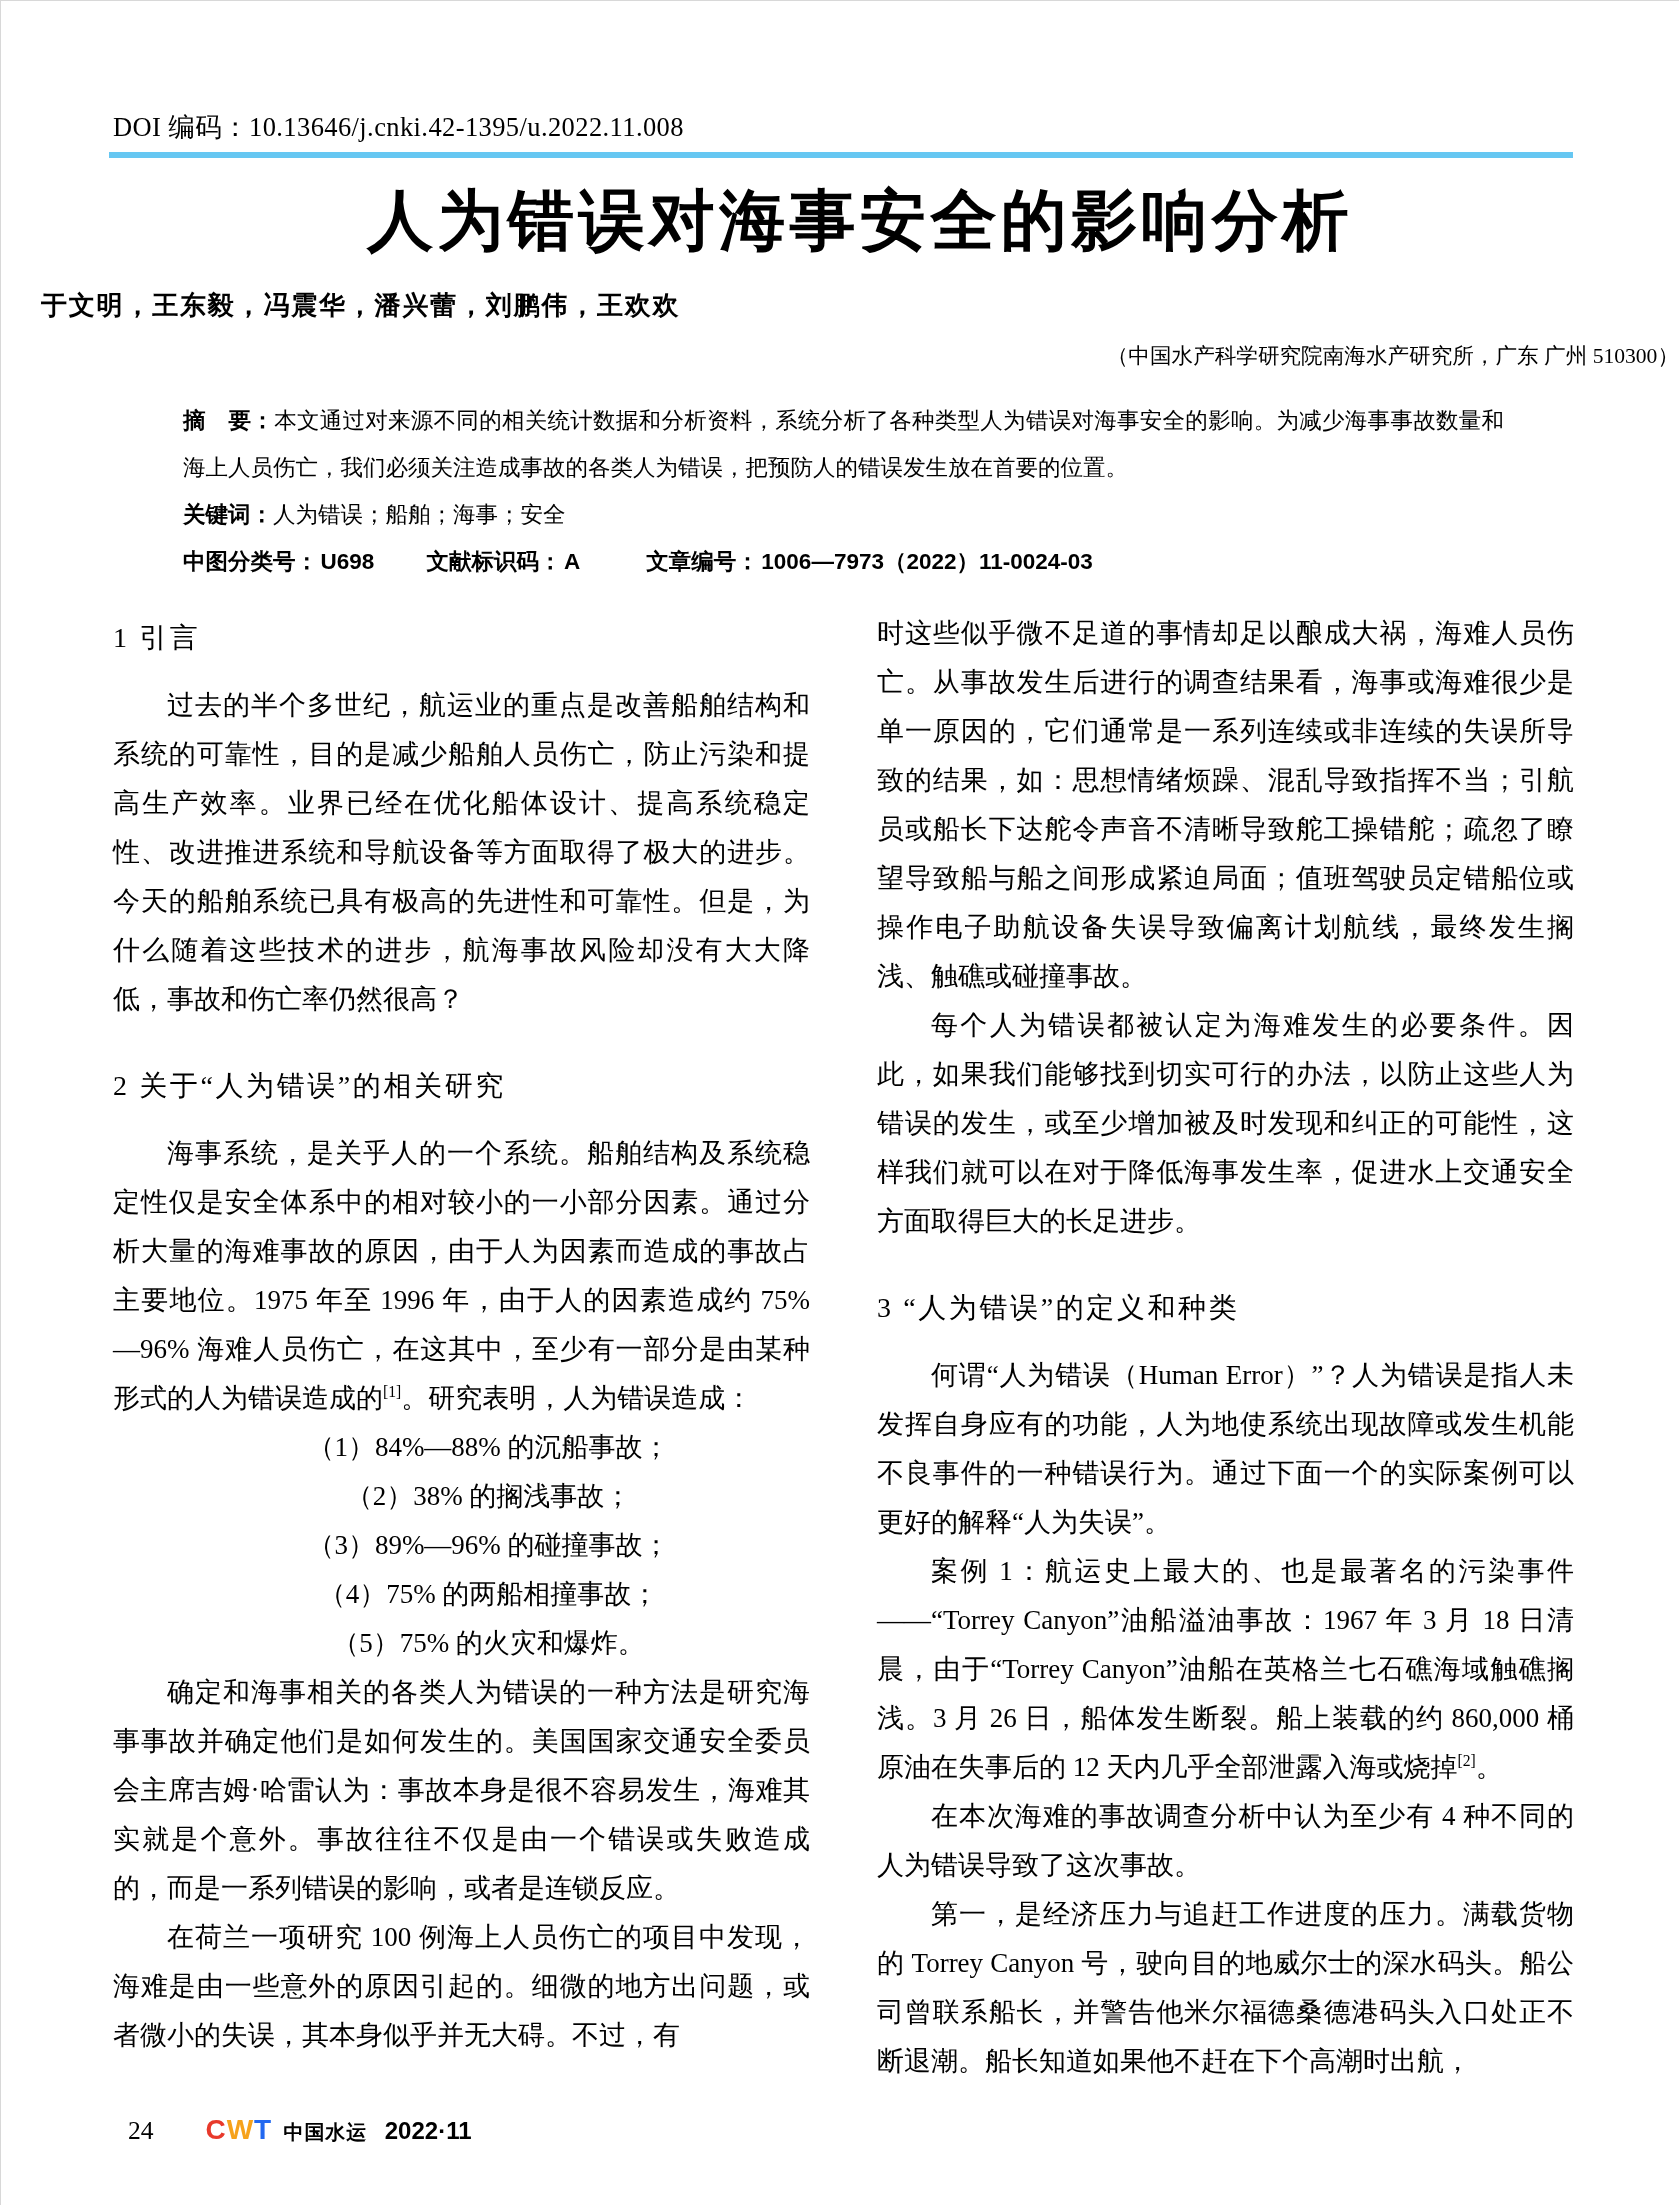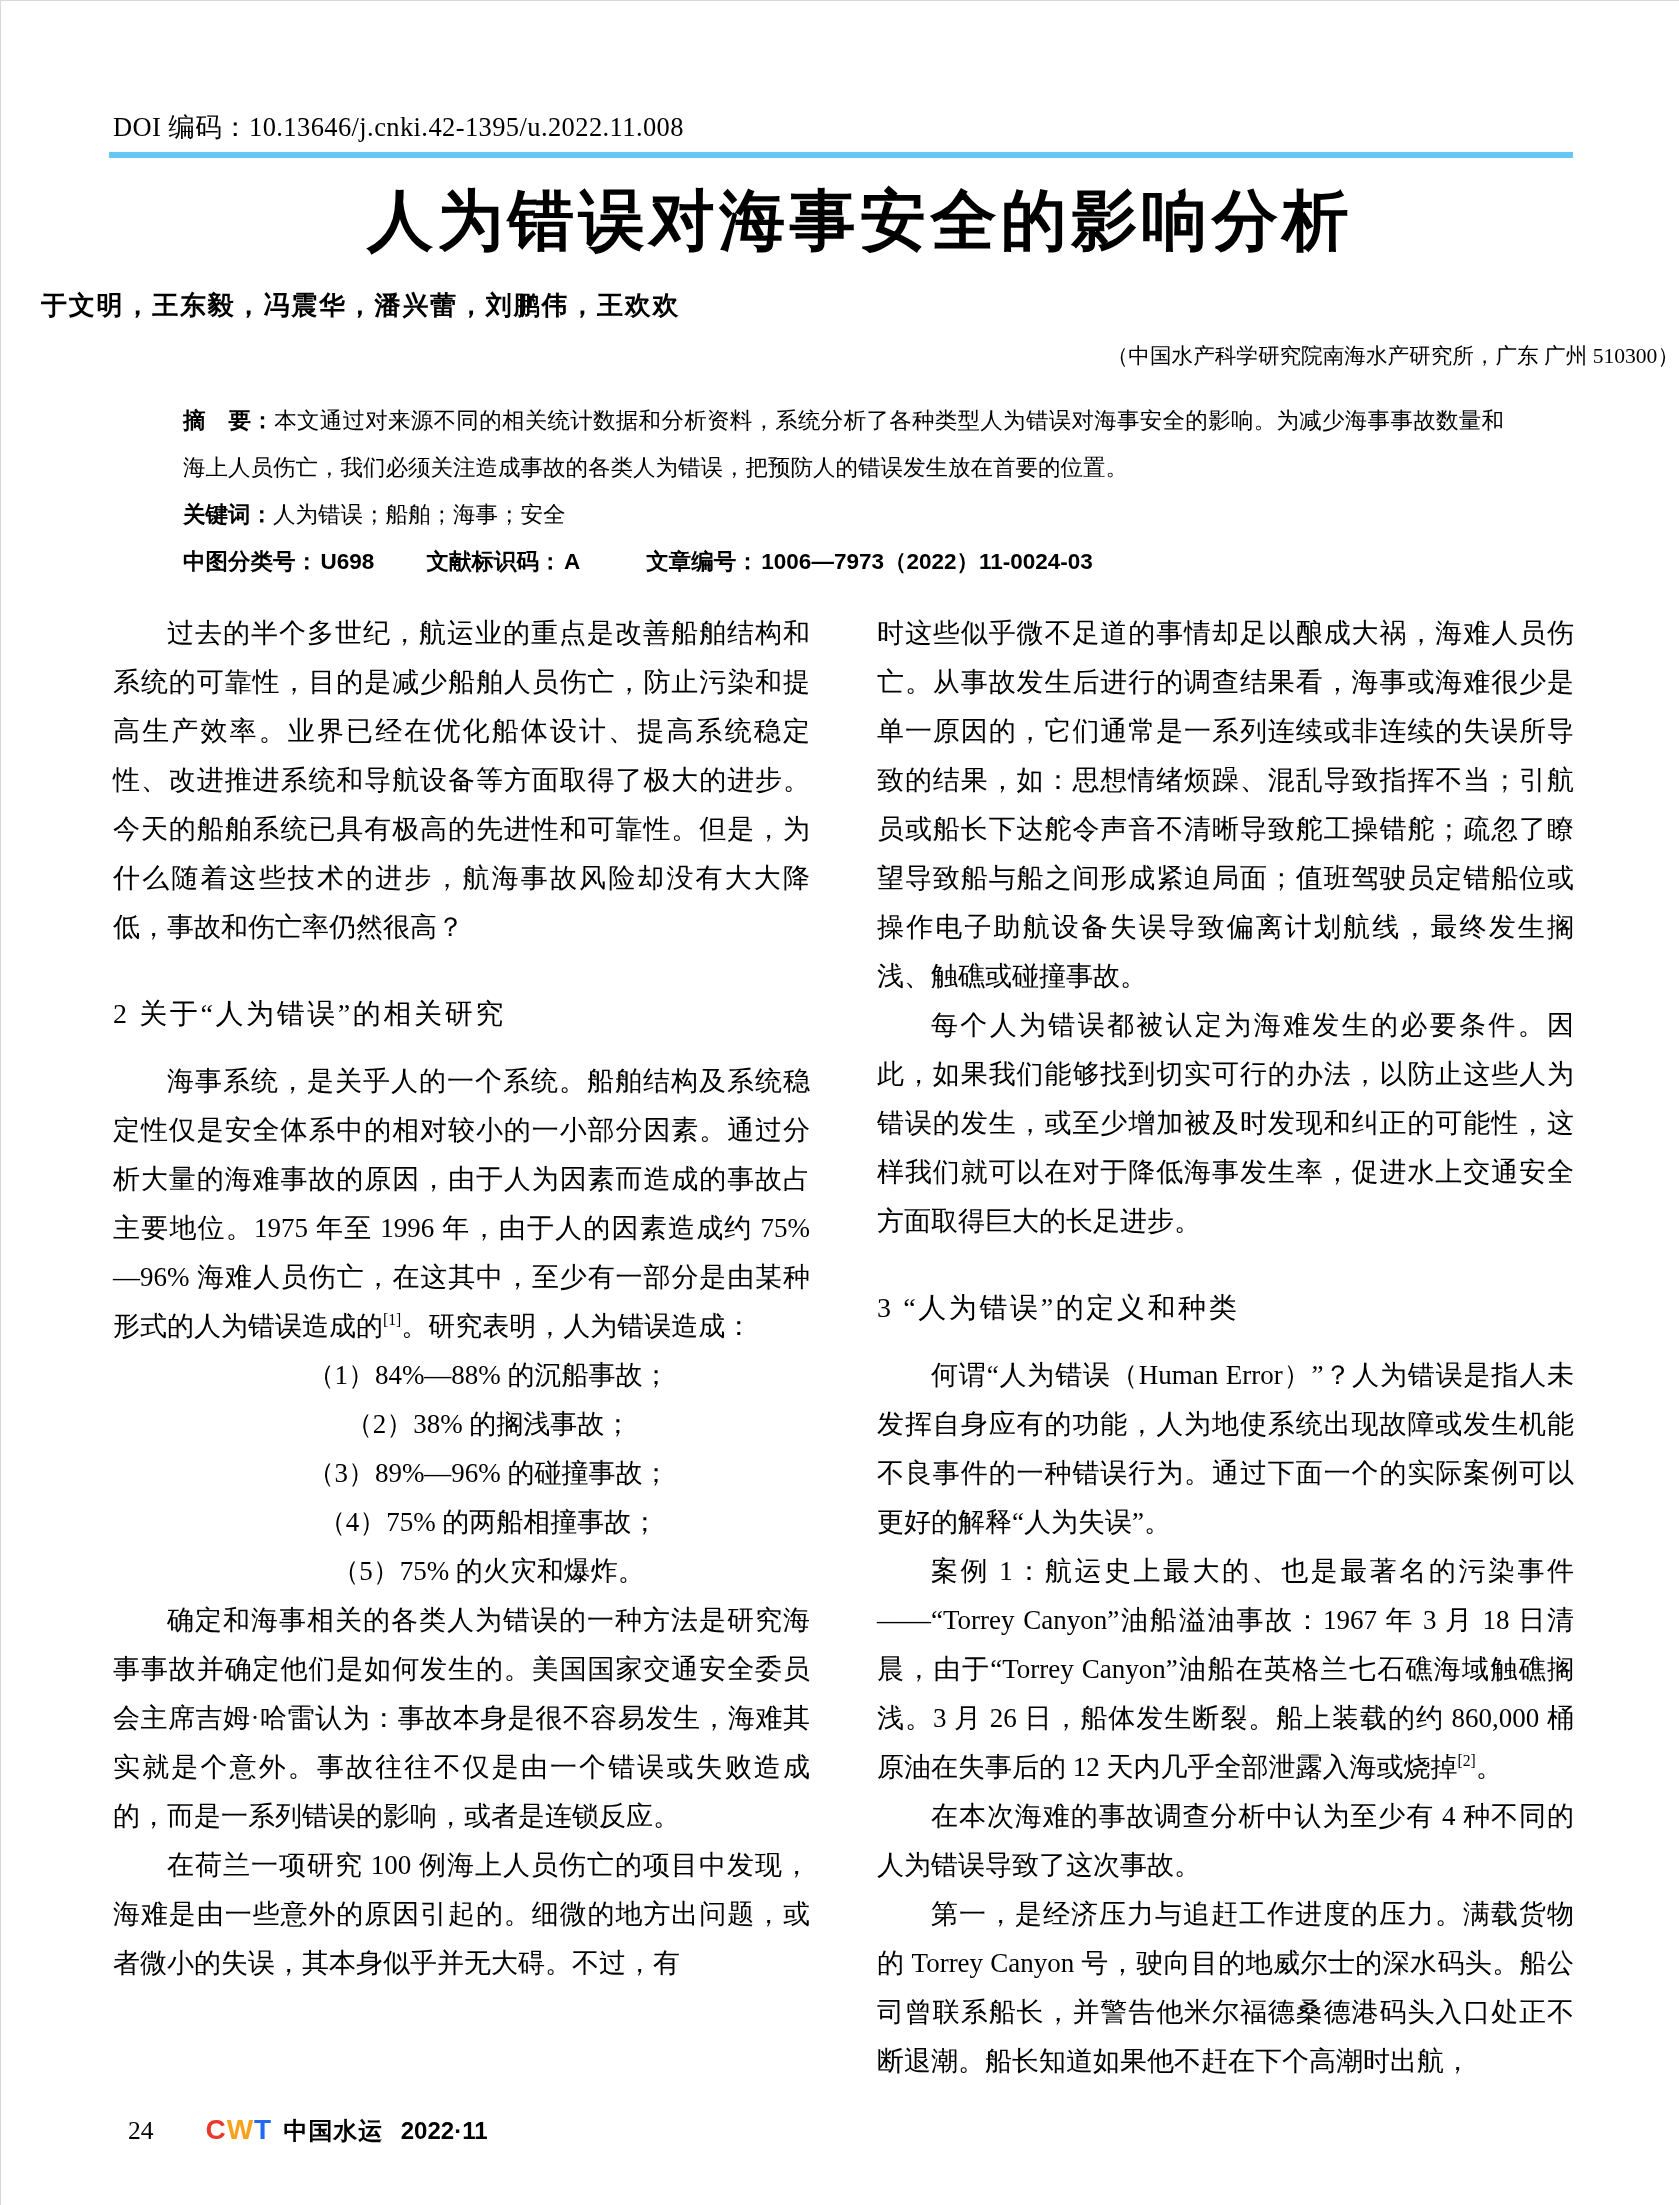--- a/index.html
+++ b/index.html
@@ -72,21 +72,21 @@
   .footer .pageno{font-size:25.6px;margin-right:52px;}
   .footer .logo{
     font-family:"Liberation Sans","DejaVu Sans",sans-serif;
     font-weight:bold;font-size:28px;letter-spacing:0.9px;margin-right:11.5px;
   }
   .logo .lc{color:#e8392b;}
   .logo .lw{color:#f6a21c;}
   .logo .lt{color:#2268f0;}
   .footer .jname{
     font-family:"Liberation Sans","DejaVu Sans",sans-serif;
-    font-weight:bold;font-size:24px;margin-right:17.6px;letter-spacing:0.9px;
+    font-weight:bold;font-size:20px;margin-right:17.6px;letter-spacing:0.9px;
   }
   .footer .issue{
     font-family:"Liberation Sans","DejaVu Sans",sans-serif;
     font-weight:bold;font-size:24px;
   }
 </style>
 </head>
 <body>
 
 <div class="page">
@@ -107,20 +107,21 @@
     </div>
     <div class="kw-row">
       <span class="label">关键词：</span><span class="kw-text">人为错误；船舶；海事；安全</span>
     </div>
     <div class="clc-row">
       <span class="label">中图分类号：</span><span class="val gap1">U698</span><span class="label">文献标识码：</span><span class="val gap2">A</span><span class="label">文章编号：</span><span class="val">1006—7973（2022）11-0024-03</span>
     </div>
   </div>
 
   <div class="col col-left">
+      <div class="blk-heading">1 引言</div>
       <div class="blk-para">过去的半个多世纪，航运业的重点是改善船舶结构和系统的可靠性，目的是减少船舶人员伤亡，防止污染和提高生产效率。业界已经在优化船体设计、提高系统稳定性、改进推进系统和导航设备等方面取得了极大的进步。今天的船舶系统已具有极高的先进性和可靠性。但是，为什么随着这些技术的进步，航海事故风险却没有大大降低，事故和伤亡率仍然很高？</div>
       <div class="blk-heading">2 关于“人为错误”的相关研究</div>
       <div class="blk-para"><span>海事系统，是关乎人的一个系统。船舶结构及系统稳定性仅是安全体系中的相对较小的一小部分因素。通过分析大量的海难事故的原因，由于人为因素而造成的事故占主要地位。1975 年至 1996 年，由于人的因素造成约 75%—96% 海难人员伤亡，在这其中，至少有一部分是由某种形式的人为错误造成的</span><sup>[1]</sup><span>。研究表明，人为错误造成：</span></div>
       <div class="blk-item">（1）84%—88% 的沉船事故；</div>
       <div class="blk-item">（2）38% 的搁浅事故；</div>
       <div class="blk-item">（3）89%—96% 的碰撞事故；</div>
       <div class="blk-item">（4）75% 的两船相撞事故；</div>
       <div class="blk-item">（5）75% 的火灾和爆炸。</div>
       <div class="blk-para">确定和海事相关的各类人为错误的一种方法是研究海事事故并确定他们是如何发生的。美国国家交通安全委员会主席吉姆·哈雷认为：事故本身是很不容易发生，海难其实就是个意外。事故往往不仅是由一个错误或失败造成的，而是一系列错误的影响，或者是连锁反应。</div>
       <div class="blk-para">在荷兰一项研究 100 例海上人员伤亡的项目中发现，海难是由一些意外的原因引起的。细微的地方出问题，或者微小的失误，其本身似乎并无大碍。不过，有</div>

